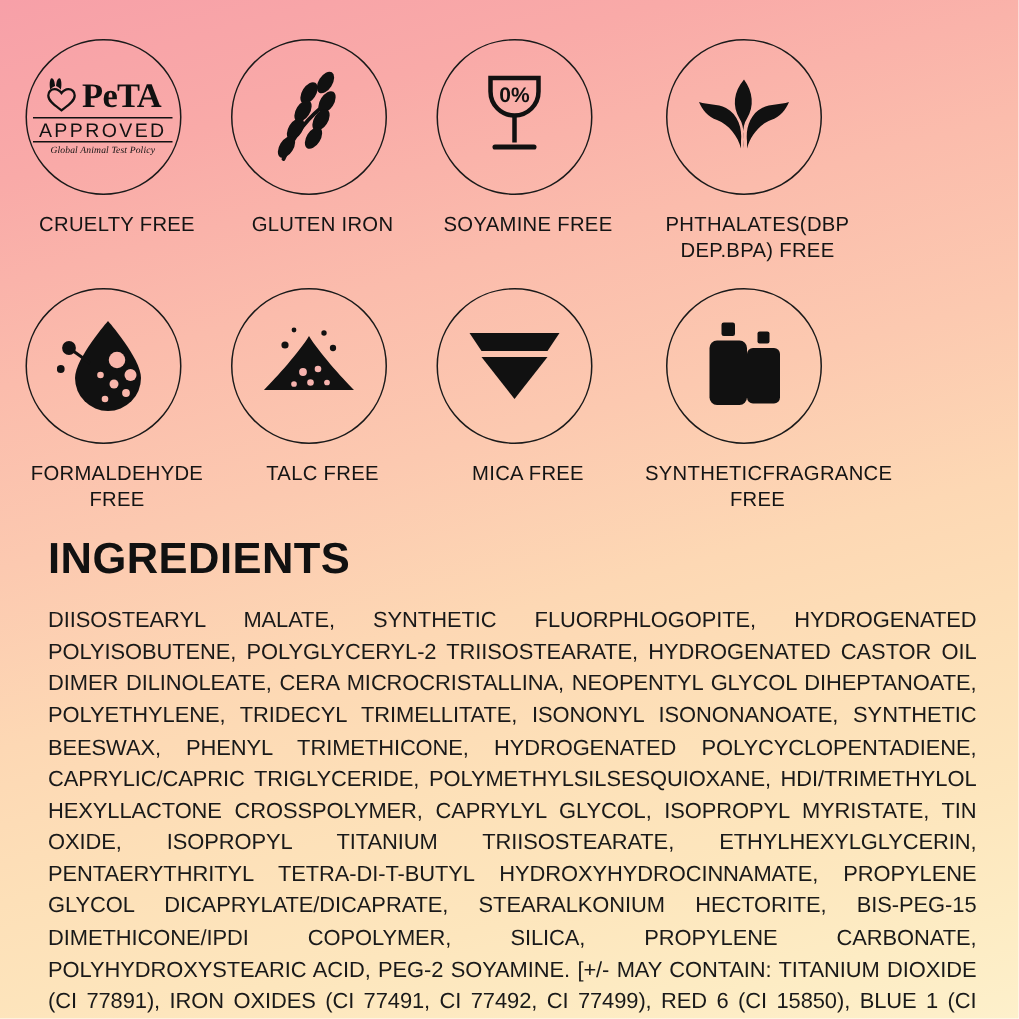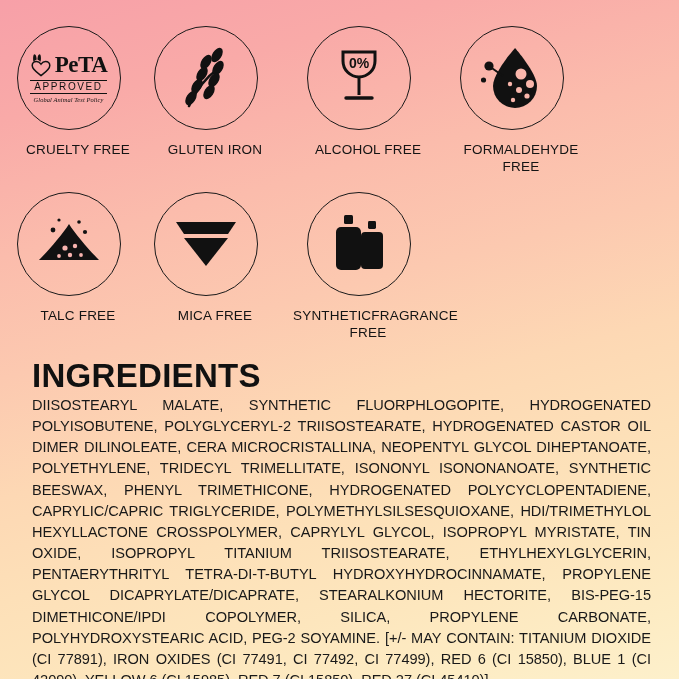--- a/index.html
+++ b/index.html
@@ -77,21 +77,21 @@
   }
   .peta-word {
     font-size: 23px;
     font-weight: bold;
     letter-spacing: -0.5px;
     color: #111;
     font-family: "Liberation Serif", serif;
   }
   .peta-approved {
     margin-top: 3px;
-    font-size: 10px;
+    font-size: 13px;
     letter-spacing: 1.6px;
     color: #111;
     border-top: 1px solid #111;
     border-bottom: 1px solid #111;
     padding: 1px 4px;
   }
   .peta-sub {
     margin-top: 3px;
     font-size: 6.4px;
     letter-spacing: 0.1px;
@@ -101,24 +101,25 @@
   }
 
   
   .ing-wrap {
     position: absolute;
     left: 32px;
     right: 28px;
     top: 357px;
   }
   .ing-title {
-    font-size: 33px;
+    font-size: 29px;
     font-weight: bold;
     color: #111;
     letter-spacing: 0.3px;
+    margin-bottom: 14px;
   }
   .ing-body {
     font-size: 14.6px;
     line-height: 1.45;
     color: #191919;
     letter-spacing: -0.05px;
     text-align: justify;
   }
 </style>
 </head>
@@ -167,23 +168,35 @@
 
     <div class="badge">
       <div class="circle">
         <svg width="60" height="64" viewBox="0 0 60 64">
           <path d="M14 6 h32 v9 a16 16 0 0 1 -16 16 a16 16 0 0 1 -16 -16 z" fill="none" stroke="#111" stroke-width="3"></path>
           <path d="M30 31 v18" stroke="#111" stroke-width="3"></path>
           <path d="M17 52 h26" stroke="#111" stroke-width="3.4" stroke-linecap="round"></path>
           <text x="30" y="22" font-family="Liberation Sans, sans-serif" font-size="14" font-weight="bold" fill="#111" text-anchor="middle">0%</text>
         </svg>
       </div>
-      <div class="badge-label">ALCOHOL FREE</div>
-    </div>
-
+      <div class="badge-label">SOYAMINE FREE</div>
+    </div>
+
+    <div class="badge">
+      <div class="circle">
+        <svg width="64" height="58" viewBox="0 0 64 58">
+          <g fill="#111">
+            <path d="M32 4c6 8 7 18 2 26-4 6-2 14-2 20-1-6 1-14-3-20-5-8-4-18 3-26z"></path>
+            <path d="M30 50c-2-8-8-16-16-19-6-2-10-7-12-12 6 2 12 1 18 4 8 4 11 14 10 22z"></path>
+            <path d="M34 50c2-8 8-16 16-19 6-2 10-7 12-12-6 2-12 1-18 4-8 4-11 14-10 22z"></path>
+          </g>
+        </svg>
+      </div>
+      <div class="badge-label">PHTHALATES(DBP DEP.BPA) FREE</div>
+    </div>
 
     <div class="badge">
       <div class="circle">
         <svg width="62" height="64" viewBox="0 0 62 64">
           <path d="M34 2 C34 2 12 27 12 40 a22 22 0 0 0 44 0 C56 27 34 2 34 2 z" fill="#111"></path>
           <g fill="#f9b6ab">
             <circle cx="40" cy="28" r="5.5"></circle>
             <circle cx="49" cy="38" r="4"></circle>
             <circle cx="38" cy="44" r="3"></circle>
             <circle cx="46" cy="50" r="2.6"></circle>

